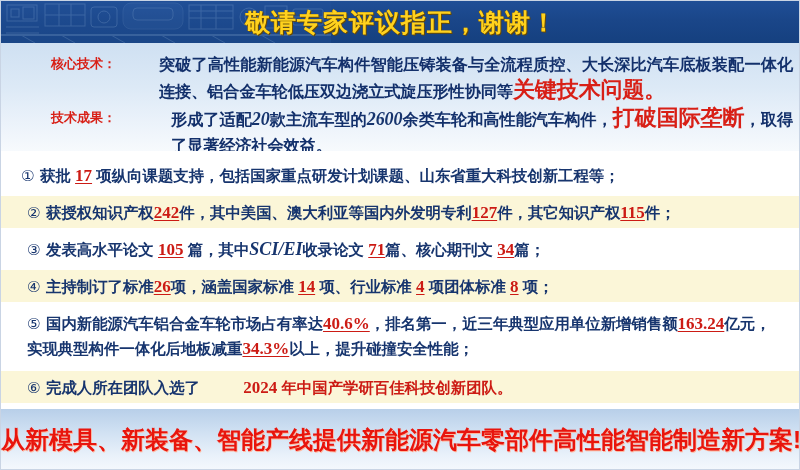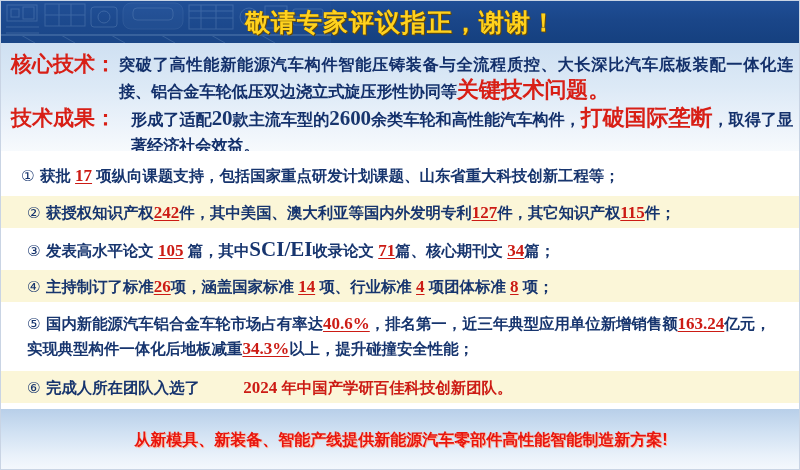--- a/index.html
+++ b/index.html
@@ -73,25 +73,26 @@
     width: 782px;
     display: flex;
     align-items: flex-start;
   }
   .intro-row.row1 { top: 8px; }
   .intro-row.row2 { top: 62px; gap: 12px; }
 
   .intro-label {
     flex: 0 0 auto;
     width: 108px;
-    font-size: 21px;
+    font-size: 13px;
     font-weight: bold;
     color: #d81f16;
     white-space: nowrap;
     line-height: 26px;
+    margin-left: 40px;
   }
   .intro-body {
     flex: 1 1 auto;
     font-size: 16.2px;
     font-weight: bold;
     color: #13306b;
     line-height: 26px;
     text-align: justify;
     letter-spacing: -0.1px;
   }
@@ -141,22 +142,23 @@
   .num-nl {
     color: #cc1b14;
     font-family: "Liberation Serif", "DejaVu Serif", serif;
     font-weight: bold;
     font-size: 17px;
     margin-left: 39px;
   }
   .serif-ib {
     font-family: "Liberation Serif", "DejaVu Serif", serif;
     font-weight: bold;
-    font-size: 21px;
+    font-size: 18px;
     color: #17356e;
+    font-style: italic;
   }
   .red-phrase {
     color: #cc1b14;
     font-weight: bold;
   }
 
   
   #li1 { top: 8px;   height: 32px; padding-left: 20px; }
   #li2 { top: 45px;  height: 32px; }
   #li3 { top: 82px;  height: 32px; }
@@ -174,21 +176,21 @@
     background: linear-gradient(180deg, #b8cfe9 0%, #cfe0f2 35%, #e9f1fa 75%, #f5f9fd 100%);
   }
   .bottom-text {
     position: absolute;
     left: 0;
     top: 0;
     width: 800px;
     height: 62px;
     line-height: 62px;
     text-align: center;
-    font-size: 16px;
+    font-size: 24px;
     font-weight: bold;
     color: #e8150d;
     letter-spacing: 0px;
     text-shadow: 0.8px 0.8px 0 #ffb9a0;
   }
 </style>
 </head>
 <body>
 
 <div class="slide">

